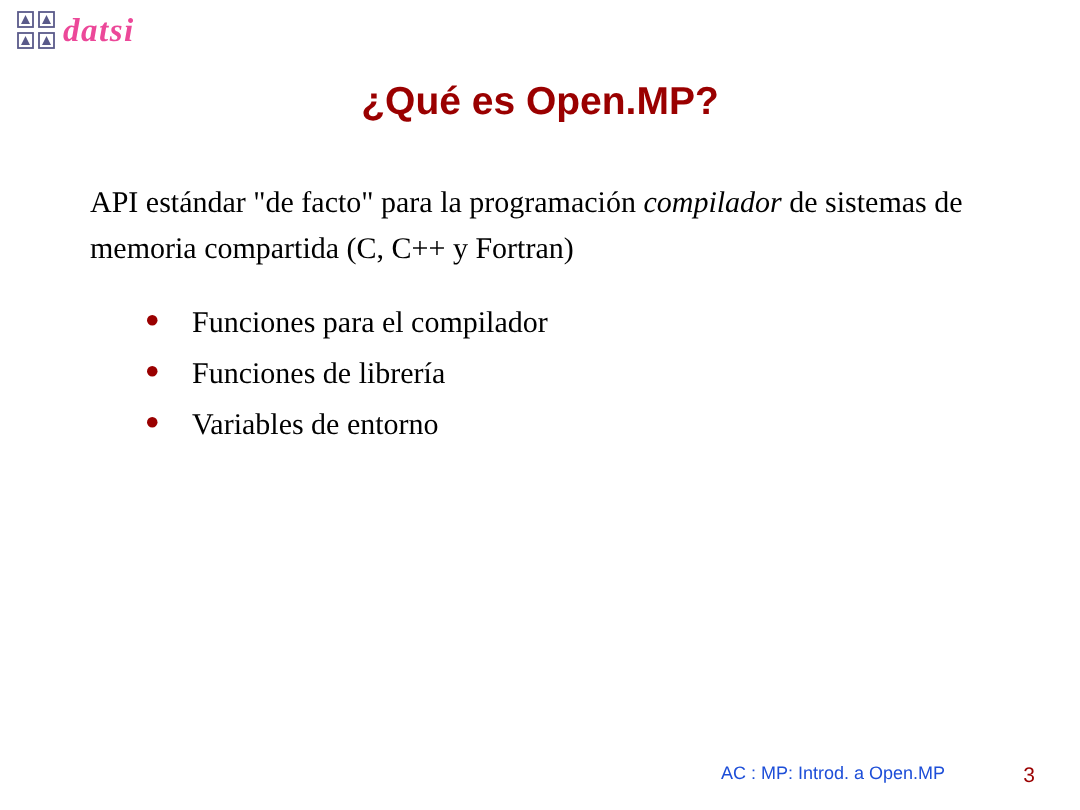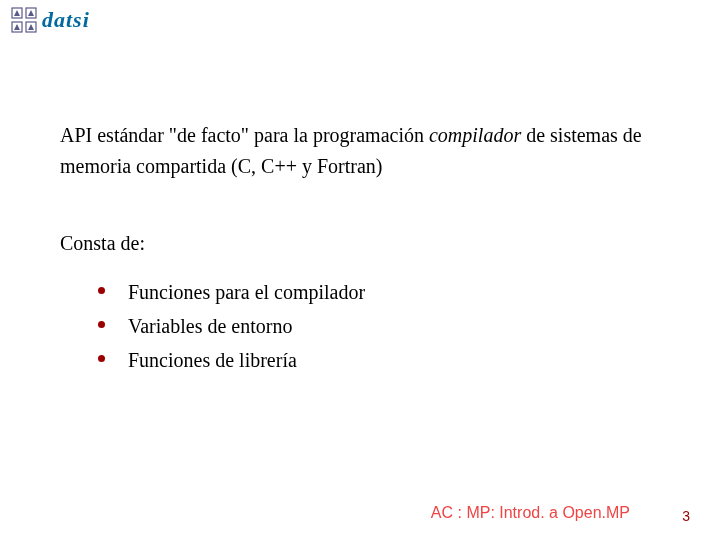--- a/index.html
+++ b/index.html
@@ -25,21 +25,21 @@
     left: 10px;
     display: flex;
     align-items: center;
     gap: 4px;
   }
   .logo svg { display: block; }
   .logo-text {
     font-family: "Brush Script MT", "Lucida Handwriting", cursive;
     font-size: 22px;
     font-style: italic;
-    color: #0369a1;
+    color: #ec4899;
     font-weight: bold;
     letter-spacing: 1px;
   }
   .title {
     position: absolute;
     top: 52px;
     left: 0;
     width: 100%;
     text-align: center;
     font-family: Arial, Helvetica, sans-serif;
@@ -78,22 +78,22 @@
     width: 7px;
     height: 7px;
     background: #9a0000;
     border-radius: 50%;
   }
   .footer {
     position: absolute;
     bottom: 18px;
     right: 90px;
     font-family: Arial, Helvetica, sans-serif;
-    font-size: 16px;
-    color: #ef4444;
+    font-size: 12px;
+    color: #1d4ed8;
   }
   .pagenum {
     position: absolute;
     bottom: 16px;
     right: 30px;
     font-family: Arial, Helvetica, sans-serif;
     font-size: 14px;
     color: #9a0000;
   }
 </style>
@@ -106,31 +106,31 @@
     <svg width="28" height="28" viewBox="0 0 28 28">
       <rect x="2" y="2" width="10" height="10" fill="none" stroke="#5a5a8a" stroke-width="1.2"></rect>
       <rect x="16" y="2" width="10" height="10" fill="none" stroke="#5a5a8a" stroke-width="1.2"></rect>
       <rect x="2" y="16" width="10" height="10" fill="none" stroke="#5a5a8a" stroke-width="1.2"></rect>
       <rect x="16" y="16" width="10" height="10" fill="none" stroke="#5a5a8a" stroke-width="1.2"></rect>
       <path d="M4 10 L7 4 L10 10 Z M18 10 L21 4 L24 10 Z M4 24 L7 18 L10 24 Z M18 24 L21 18 L24 24 Z" fill="#5a5a8a"></path>
     </svg>
     <span class="logo-text">datsi</span>
   </div>
 
+  <div class="title">¿Qué es Open.MP?</div>
 
   <div class="body">
     <div>
       <span>API estándar "de facto" para la programación </span><span class="italic">compilador</span><span> de sistemas de memoria compartida (C, C++ y Fortran)</span>
     </div>
 
-    <div class="consta">Consta de:</div>
 
     <ul class="bullets">
       <li>Funciones para el compilador</li>
+      <li>Funciones de librería</li>
       <li>Variables de entorno</li>
-      <li>Funciones de librería</li>
     </ul>
   </div>
 
   <div class="footer">AC : MP: Introd. a Open.MP</div>
   <div class="pagenum">3</div>
 
 </div>
 
 </body></html>

